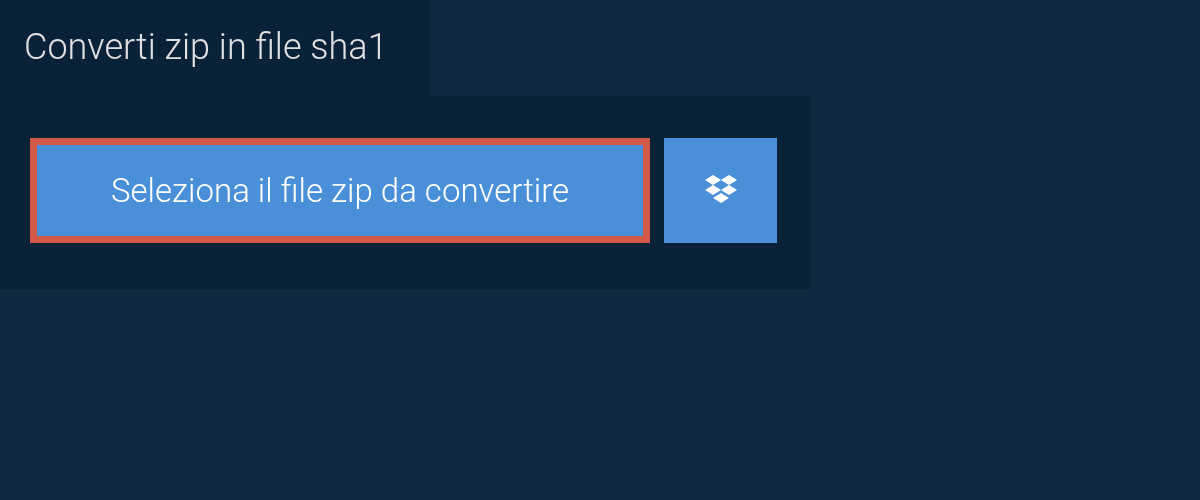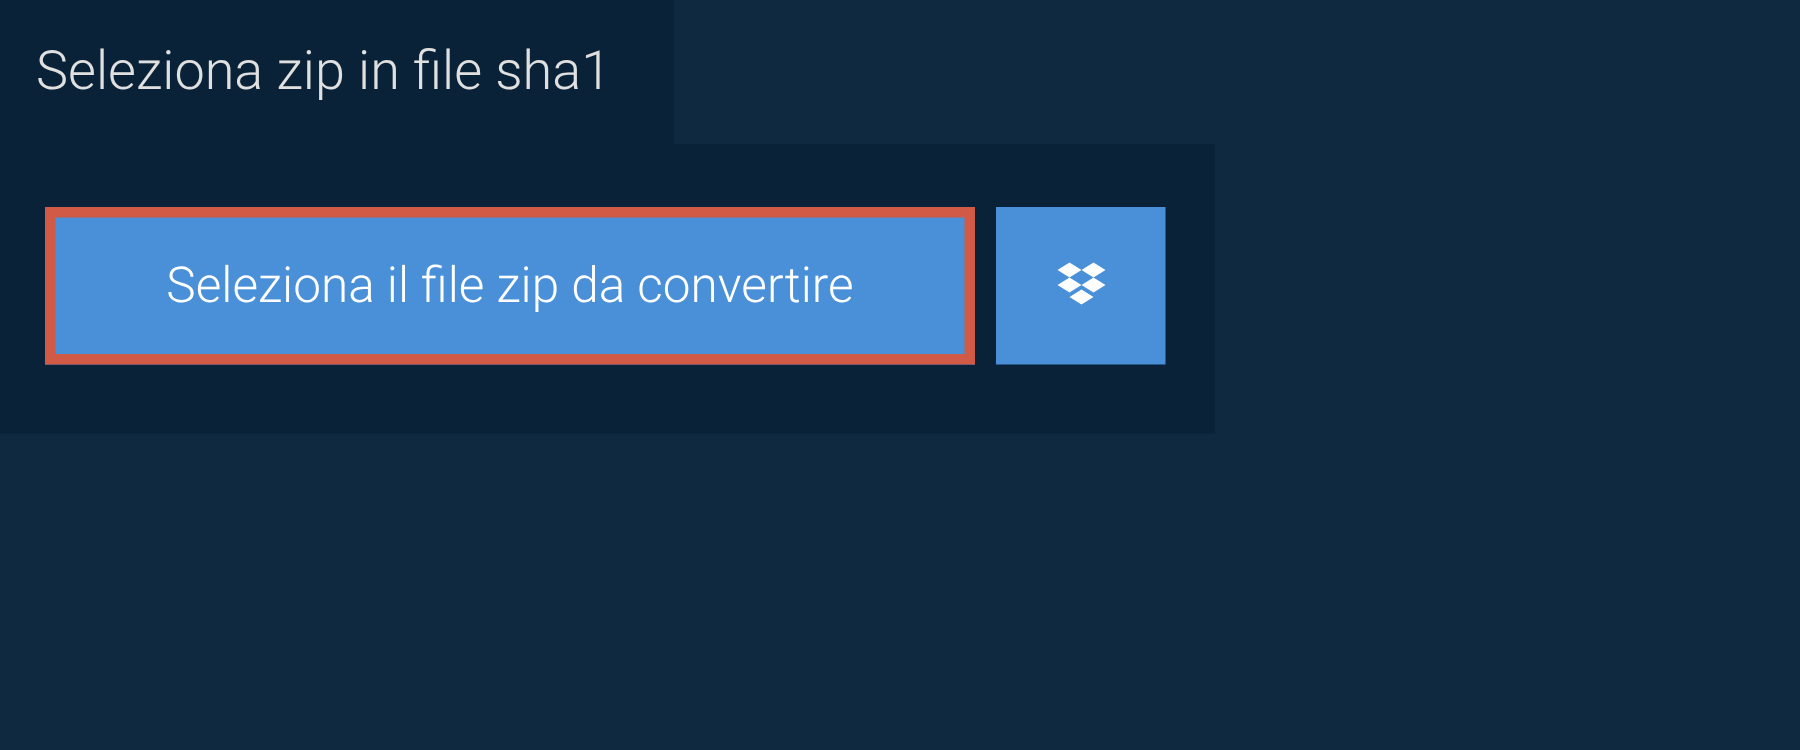--- a/index.html
+++ b/index.html
@@ -60,21 +60,21 @@
     .dropbox-icon {
       width: 40px;
       height: 40px;
     }
   </style>
 </head>
 <body>
 
 <div class="tab-container">
   <div class="tab">
-    <span>Seleziona zip in file sha1</span>
+    <span>Converti zip in file sha1</span>
   </div>
 </div>
 
 <div class="panel">
   <div class="button-row">
     <div class="select-file-button">
       <span>Seleziona il file zip da convertire</span>
     </div>
     <div class="dropbox-button">
       <span class="dropbox-icon">

